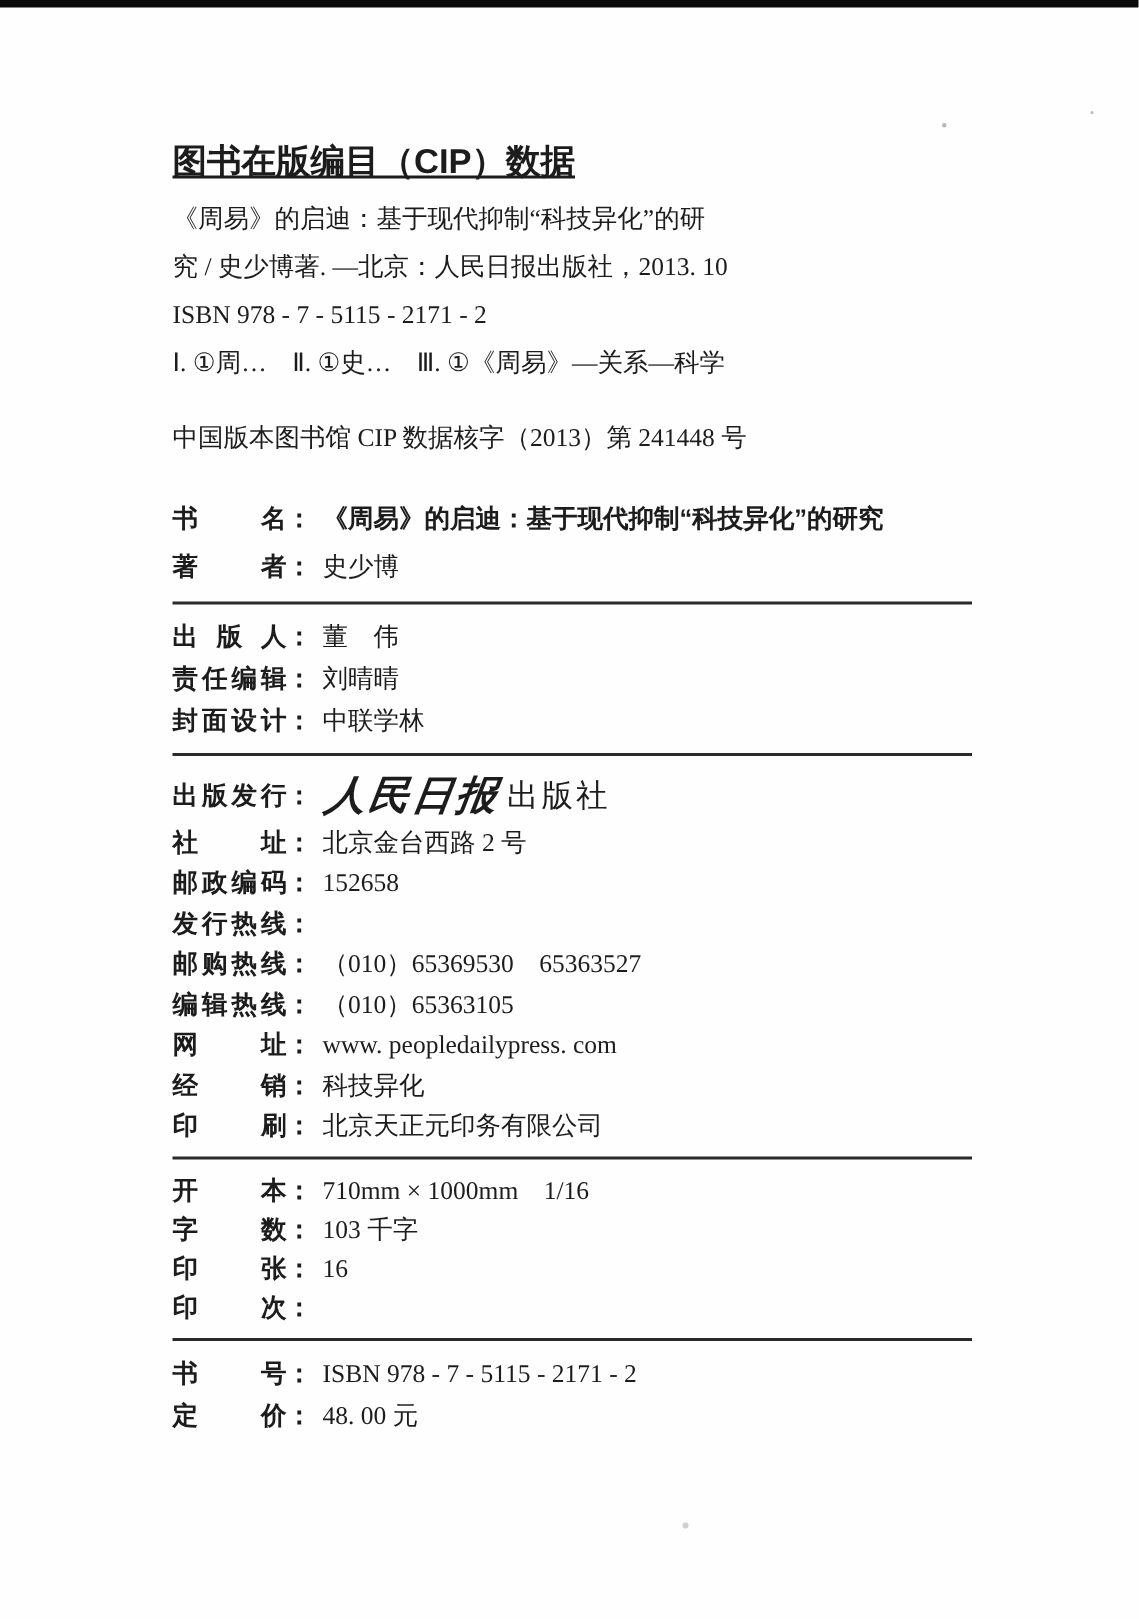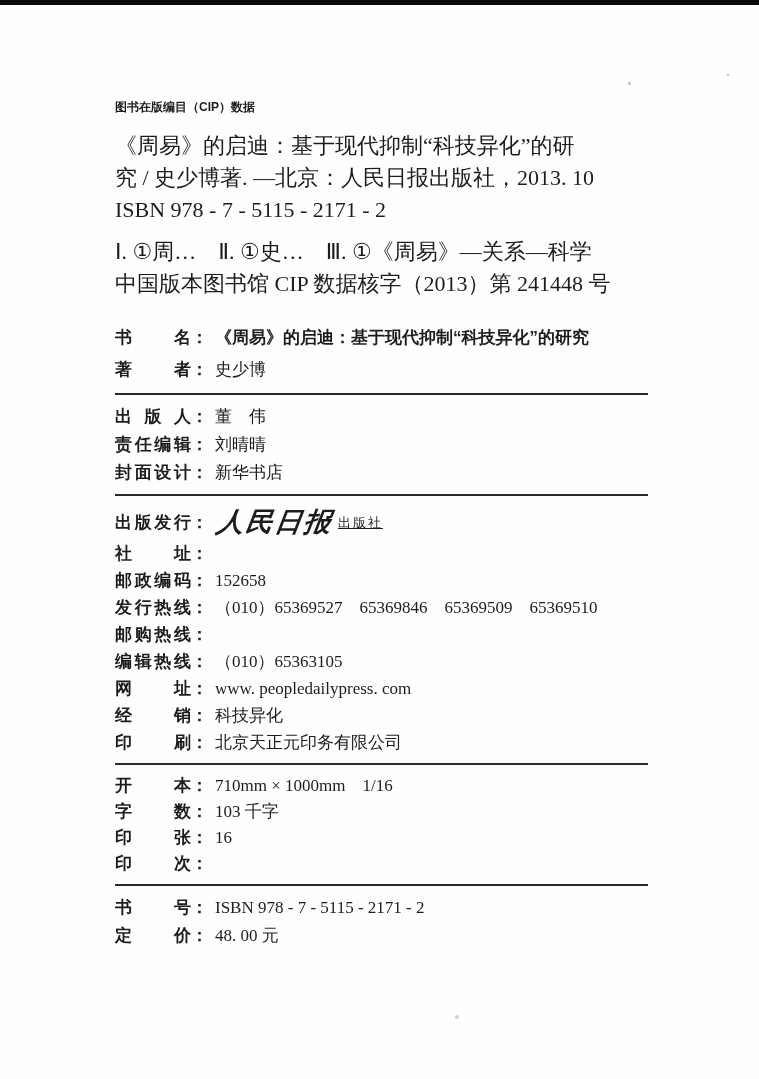--- a/index.html
+++ b/index.html
@@ -13,25 +13,25 @@
   .speck.s1{left:628px;top:82px;width:3px;height:3px;}
   .speck.s2{left:727px;top:74px;width:2px;height:2px;}
   .speck.s3{left:455px;top:1015px;width:4px;height:4px;background:#cfcfcf;}
   .speck.s4{left:177px;top:372px;width:2px;height:3px;background:#9a9a9a;border-radius:1px;}
 
   .content{position:absolute;left:115px;top:94px;width:535px;}
 
   
   .cip-heading{
     font-family:"Liberation Sans", sans-serif;font-weight:bold;
-    font-size:12px;line-height:26px;margin:0 0 10px 0;
-  }
-  .cip-line{font-size:22px;line-height:32px;white-space:nowrap;}
-  .cip-class{margin-top:10px;}
-  .cip-record{margin-top:0;}
+    font-size:23px;line-height:26px;margin:0 0 10px 0;text-decoration:underline;
+  }
+  .cip-line{font-size:17px;line-height:32px;white-space:nowrap;}
+  .cip-class{margin-top:0;}
+  .cip-record{margin-top:18px;}
 
   
   .rows{margin:0;}
   .row{display:flex;align-items:baseline;font-size:17px;line-height:28px;white-space:nowrap;}
   .jlabel{
     display:inline-flex;justify-content:space-between;width:76px;flex:none;
     font-family:"Liberation Sans", sans-serif;font-weight:bold;
   }
   .colon{font-family:"Liberation Sans", sans-serif;font-weight:bold;margin-right:7px;flex:none;}
   .value{font-family:"Liberation Serif", serif;}
@@ -43,21 +43,21 @@
   .rule{height:0;border:none;border-top:2px solid #2a2a2a;margin:7px 0 8px 0;width:533px;}
 
   .pub-block .row{line-height:27px;}
   .logo-row{height:36px;align-items:center;}
   .logo-script{
     display:inline-block;
     font-family:"Liberation Serif", serif;font-weight:bold;font-style:italic;
     font-size:27px;letter-spacing:2px;transform:skewX(-8deg);
     margin:0 5px 0 2px;line-height:1;
   }
-  .logo-suffix{font-size:13px;letter-spacing:2px;text-decoration:underline;}
+  .logo-suffix{font-size:21px;letter-spacing:2px;}
 
   .fmt-block .row{line-height:26px;}
   .isbn-block .row{line-height:28px;}
 </style>
 </head>
 <body>
 
 <div class="topbar"></div>
 <div class="speck s1"></div>
 <div class="speck s2"></div>
@@ -117,21 +117,21 @@
       <span class="value">刘晴晴</span>
     </div>
     <div class="row">
       <span class="jlabel">
           <span>封</span>
           <span>面</span>
           <span>设</span>
           <span>计</span>
         </span>
         <span class="colon">：</span>
-      <span class="value">新华书店</span>
+      <span class="value">中联学林</span>
     </div>
   </div>
 
   <hr class="rule">
 
   <div class="rows pub-block">
     <div class="row logo-row">
       <span class="jlabel">
           <span>出</span>
           <span>版</span>
@@ -141,49 +141,50 @@
         <span class="colon">：</span>
       <span class="logo-script">人民日报</span>
       <span class="value logo-suffix">出版社</span>
     </div>
     <div class="row">
       <span class="jlabel">
           <span>社</span>
           <span>址</span>
         </span>
         <span class="colon">：</span>
+      <span class="value">北京金台西路 2 号</span>
     </div>
     <div class="row">
       <span class="jlabel">
           <span>邮</span>
           <span>政</span>
           <span>编</span>
           <span>码</span>
         </span>
         <span class="colon">：</span>
       <span class="value">152658</span>
     </div>
     <div class="row">
       <span class="jlabel">
           <span>发</span>
           <span>行</span>
           <span>热</span>
           <span>线</span>
         </span>
         <span class="colon">：</span>
-      <span class="value">（010）65369527　65369846　65369509　65369510</span>
     </div>
     <div class="row">
       <span class="jlabel">
           <span>邮</span>
           <span>购</span>
           <span>热</span>
           <span>线</span>
         </span>
         <span class="colon">：</span>
+      <span class="value">（010）65369530　65363527</span>
     </div>
     <div class="row">
       <span class="jlabel">
           <span>编</span>
           <span>辑</span>
           <span>热</span>
           <span>线</span>
         </span>
         <span class="colon">：</span>
       <span class="value">（010）65363105</span>

